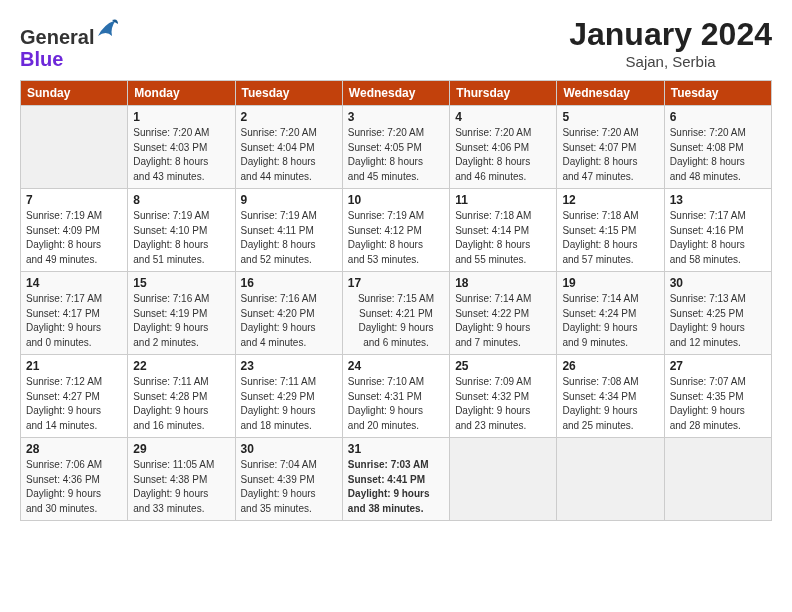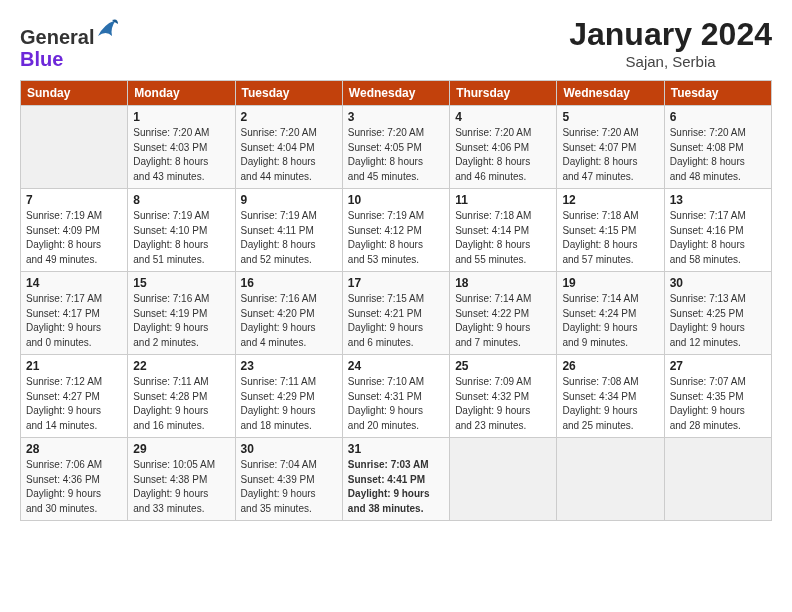--- a/index.html
+++ b/index.html
@@ -244,21 +244,21 @@
           </td>
           <td>
             <span class="day-number">16</span>
             <div class="day-info" style="white-space: pre-line;">Sunrise: 7:16 AM
 Sunset: 4:20 PM
 Daylight: 9 hours
 and 4 minutes.</div>
           </td>
           <td>
             <span class="day-number">17</span>
-            <div class="day-info" style="white-space: pre-line;">Sunrise: 7:15 AM
+            <div class="day-info" style="white-space: pre-line; text-align: center;">Sunrise: 7:15 AM
 Sunset: 4:21 PM
 Daylight: 9 hours
 and 6 minutes.</div>
           </td>
           <td>
             <span class="day-number">18</span>
             <div class="day-info" style="white-space: pre-line;">Sunrise: 7:14 AM
 Sunset: 4:22 PM
 Daylight: 9 hours
 and 7 minutes.</div>
@@ -332,21 +332,21 @@
         <tr>
           <td>
             <span class="day-number">28</span>
             <div class="day-info" style="white-space: pre-line;">Sunrise: 7:06 AM
 Sunset: 4:36 PM
 Daylight: 9 hours
 and 30 minutes.</div>
           </td>
           <td>
             <span class="day-number">29</span>
-            <div class="day-info" style="white-space: pre-line;">Sunrise: 10:05 AM
+            <div class="day-info" style="white-space: pre-line;">Sunrise: 11:05 AM
 Sunset: 4:38 PM
 Daylight: 9 hours
 and 33 minutes.</div>
           </td>
           <td>
             <span class="day-number">30</span>
             <div class="day-info" style="white-space: pre-line;">Sunrise: 7:04 AM
 Sunset: 4:39 PM
 Daylight: 9 hours
 and 35 minutes.</div>

